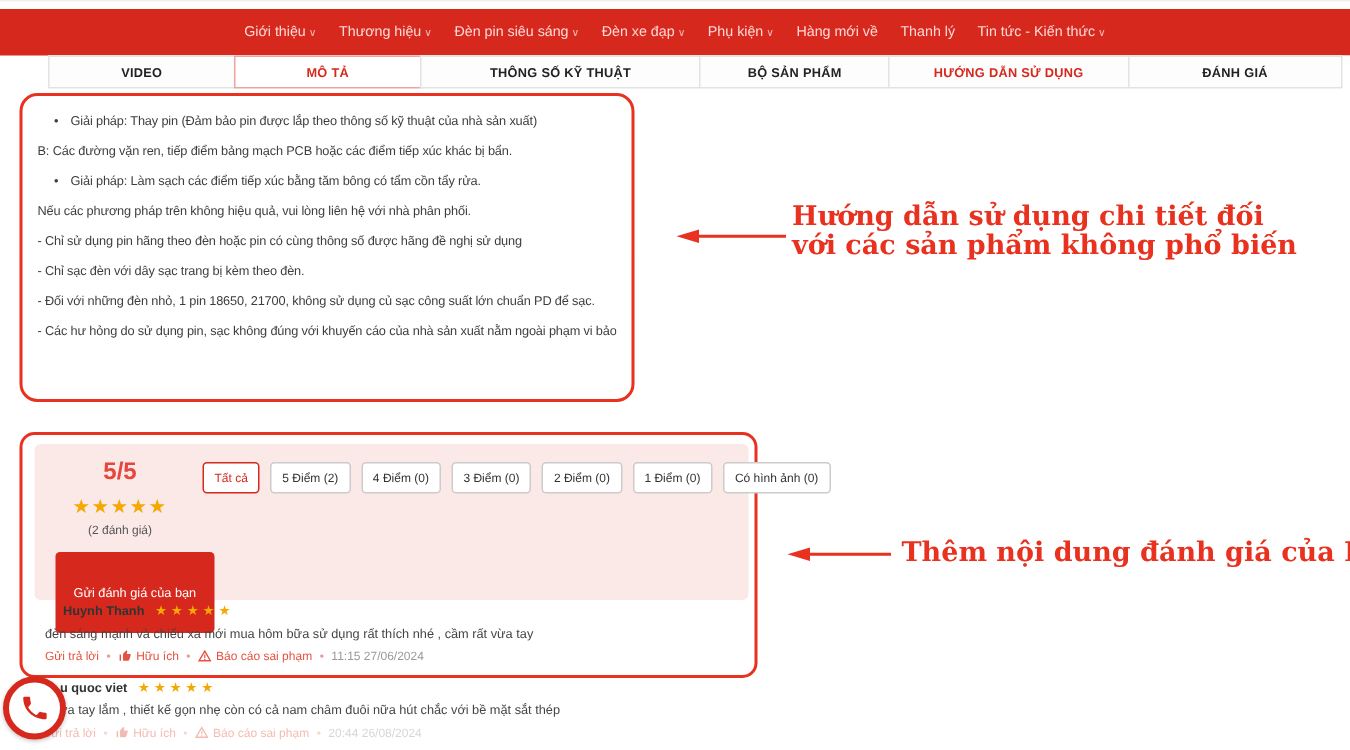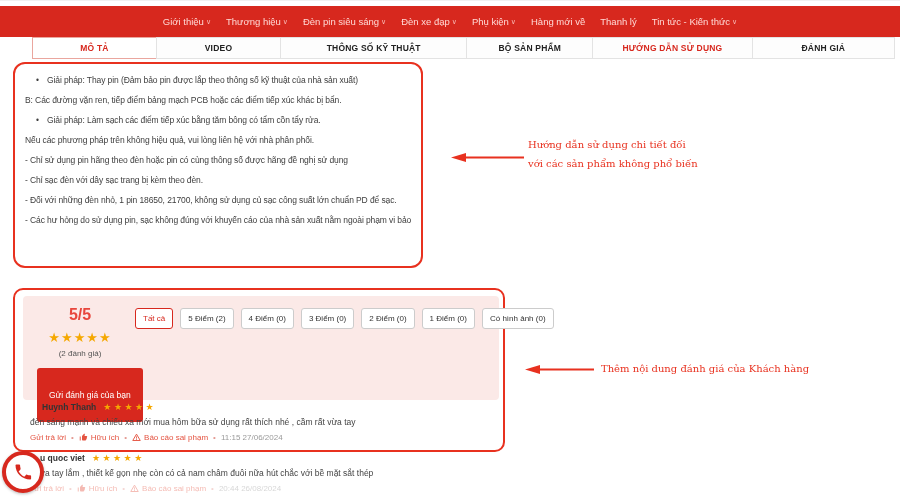--- a/index.html
+++ b/index.html
@@ -28,22 +28,22 @@
 
   
   .usage-box{position:absolute;left:13px;top:61px;width:410px;height:206px;box-sizing:border-box;
              border:2px solid #e8311f;border-radius:12px;background:#fff;padding:6px 10px 0 10px;overflow:hidden;}
   .u-line{height:20px;line-height:20px;font-size:8.5px;color:#3d3d3d;letter-spacing:-.1px;white-space:nowrap;overflow:hidden;}
   .u-line.bullet{padding-left:22px;position:relative;}
   .u-line.bullet::before{content:"•";position:absolute;left:11px;color:#3d3d3d;}
   .u-line.bold{font-weight:bold;color:#222;}
 
   
-  .annot{position:absolute;color:#e8311f;font-family:"DejaVu Serif",serif;font-weight:normal;
-         font-size:10px;line-height:19px;white-space:nowrap;}
+  .annot{position:absolute;color:#e8311f;font-family:"DejaVu Serif",serif;font-weight:bold;
+         font-size:18px;line-height:19px;white-space:nowrap;}
   .arrow-svg{position:absolute;}
 
   
   .review-box{position:absolute;left:13px;top:287px;width:492px;height:164px;box-sizing:border-box;
               border:2px solid #e8311f;border-radius:10px;background:#fff;}
   .summary-panel{position:absolute;left:8px;top:6px;width:476px;height:104px;background:#fbe9e7;border-radius:4px;}
   .score{position:absolute;left:17px;top:10px;width:80px;text-align:center;color:#e8463c;font-size:16px;font-weight:bold;}
   .score-stars{position:absolute;left:17px;top:34px;width:80px;text-align:center;color:#f5a802;font-size:13px;letter-spacing:1px;}
   .score-count{position:absolute;left:17px;top:53px;width:80px;text-align:center;color:#555;font-size:8px;}
   .submit-btn{position:absolute;left:14px;top:72px;background:#d7281e;color:#fff;border:none;border-radius:3px;
@@ -103,22 +103,22 @@
     <div class="nav-item">
         <span>Thanh lý</span>
       </div>
     <div class="nav-item">
         <span>Tin tức - Kiến thức</span>
         <span class="caret">∨</span>
       </div>
   </div>
 
   <div class="tabbar">
+    <div class="tab">VIDEO</div>
     <div class="tab active">MÔ TẢ</div>
-    <div class="tab">VIDEO</div>
     <div class="tab">THÔNG SỐ KỸ THUẬT</div>
     <div class="tab">BỘ SẢN PHẨM</div>
     <div class="tab highlight">HƯỚNG DẪN SỬ DỤNG</div>
     <div class="tab">ĐÁNH GIÁ</div>
   </div>
 
   <div class="usage-box">
     <div class="u-line bullet">Giải pháp: Thay pin (Đảm bảo pin được lắp theo thông số kỹ thuật của nhà sản xuất)</div>
     <div class="u-line">B: Các đường vặn ren, tiếp điểm bảng mạch PCB hoặc các điểm tiếp xúc khác bị bẩn.</div>
     <div class="u-line bullet">Giải pháp: Làm sạch các điểm tiếp xúc bằng tăm bông có tẩm cồn tẩy rửa.</div>

